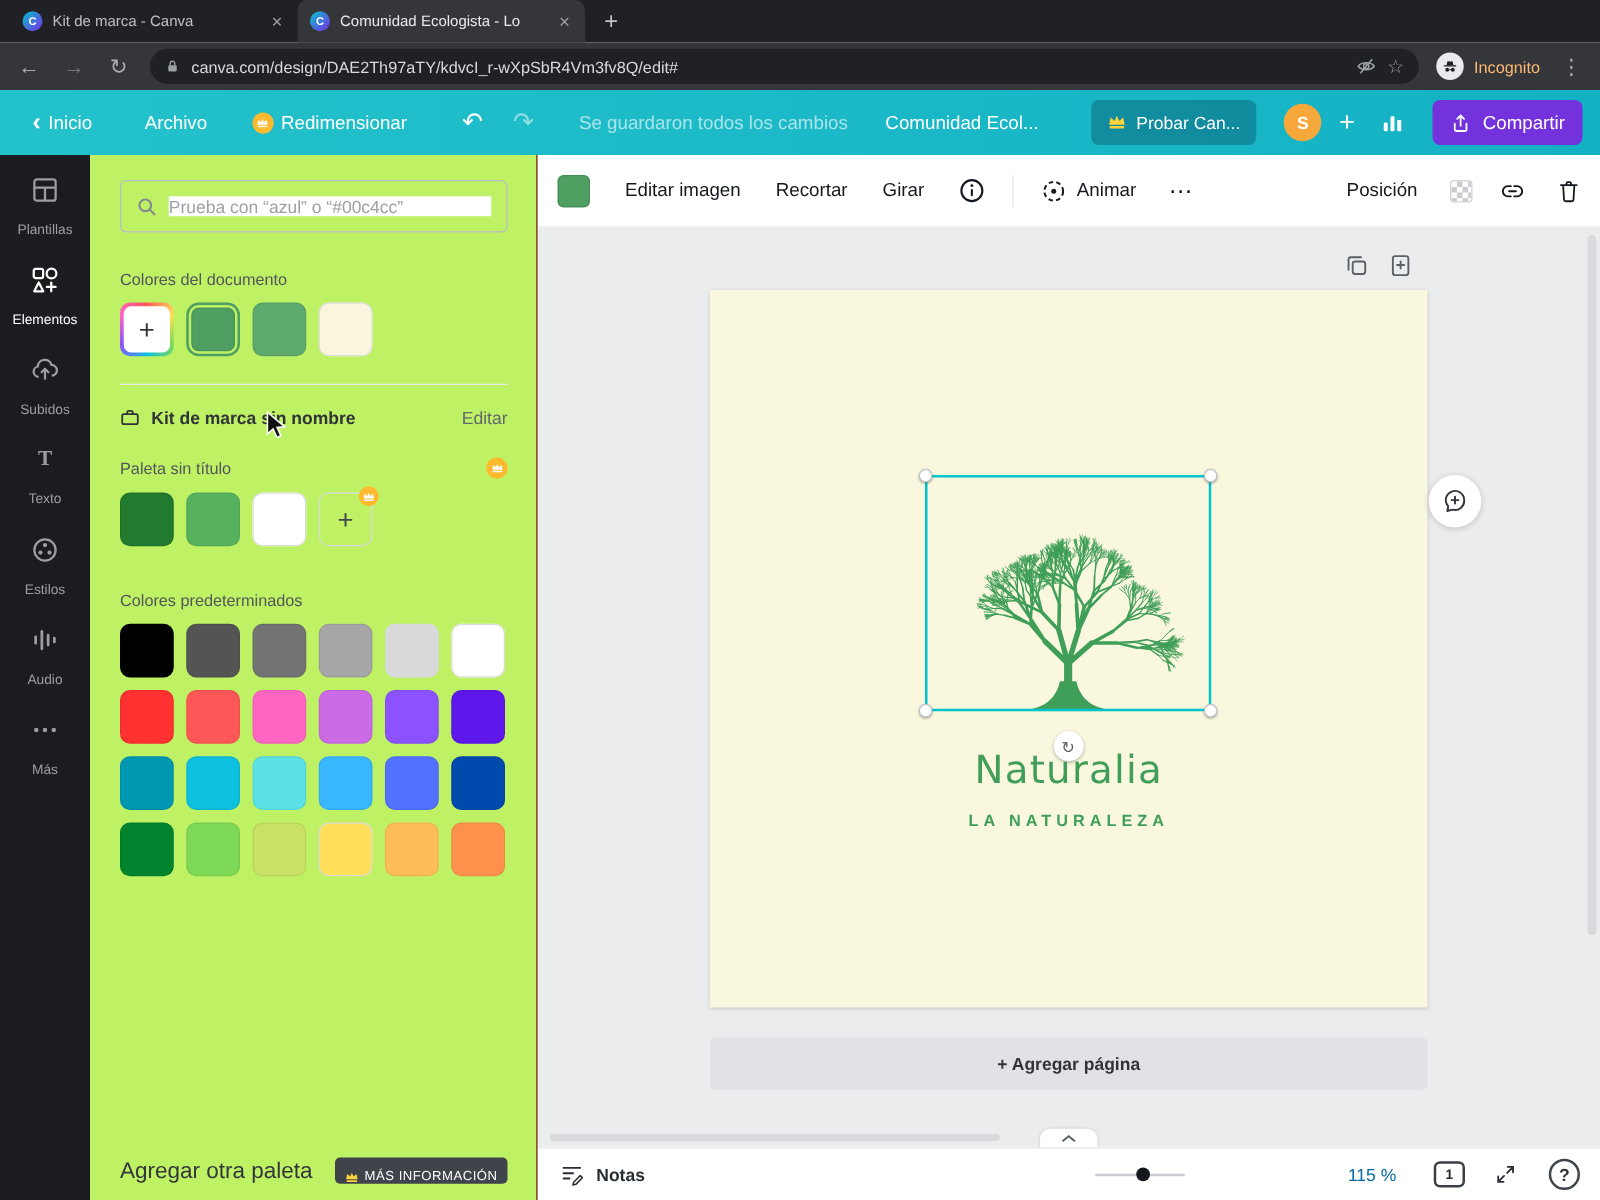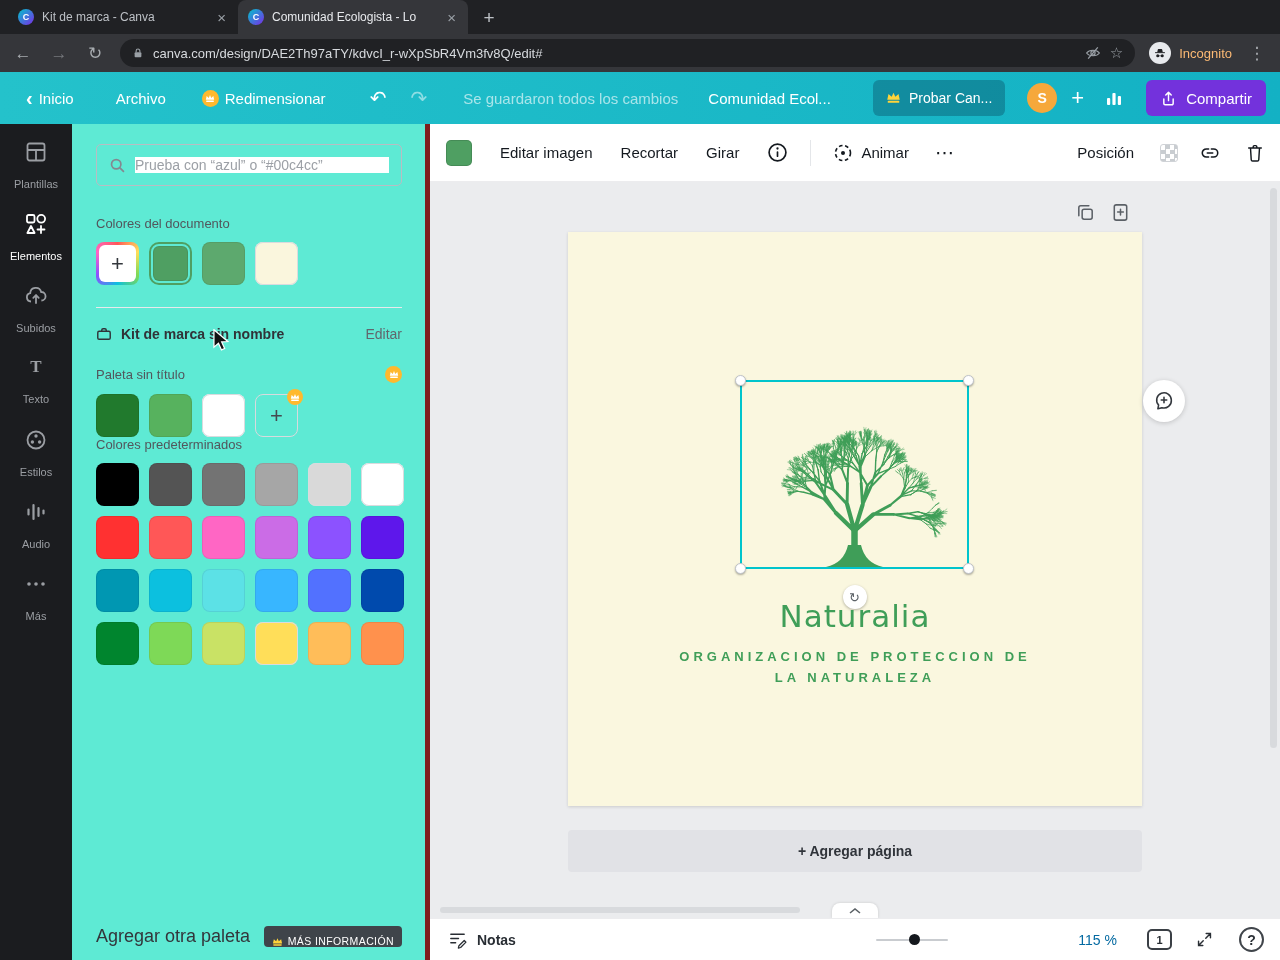--- a/index.html
+++ b/index.html
@@ -43,21 +43,21 @@
 
   
   .main { display:flex; height:836px; }
   .rail { width:72px; background:#1b1c1f; padding-top:5px; display:flex; flex-direction:column; }
   .rail-item { height:72px; display:flex; flex-direction:column; align-items:center; justify-content:center; gap:14px; color:#9b9ea3; font-size:11px; }
   .rail-item.active { color:#fff; }
   .rail-item svg { display:block; }
   .rail-t { font-size:17px; font-weight:bold; font-family:"Liberation Serif",serif; line-height:20px; height:22px; }
 
   
-  .panel { width:358px; background:#5eead4; position:relative; padding:20px 23px 0 24px; border-right:5px solid #7f1d1d; }
+  .panel { width:358px; background:#bef264; position:relative; padding:20px 23px 0 24px; border-right:1px solid #7f1d1d; }
   .searchbox { height:42px; border:1px solid #b9bdc2; border-radius:5px; display:flex; align-items:center; padding:0 12px; gap:9px; margin-bottom:30px; }
   .searchbox input { border:none; outline:none; flex:1; font-size:14px; color:#33373c; font-family:"Liberation Sans",sans-serif; }
   .searchbox input::placeholder { color:#9ca0a6; }
   .sec-title { font-size:13px; color:#52565c; margin-bottom:11px; }
   .swatch-row { display:flex; gap:10px; }
   .swatch { width:43px; height:43px; border-radius:8px; box-shadow: inset 0 0 0 1px rgba(0,0,0,.07); }
   .swatch.lt { box-shadow: inset 0 0 0 1px #d9dbde; }
   .add-swatch { width:43px; height:43px; border-radius:8px; background:conic-gradient(#ff5757,#ffde59,#7ed957,#0cc0df,#8c52ff,#ff66c4,#ff5757); display:flex; align-items:center; justify-content:center; }
   .add-swatch .inner { width:37px; height:37px; border-radius:6px; background:#fff; display:flex; align-items:center; justify-content:center; font-size:22px; color:#33373c; }
   .sel-out { width:43px; height:43px; border:2px solid #4f9f62; border-radius:10px; padding:2px; }
@@ -325,21 +325,21 @@
           <span>+</span>
           <span class="crown-badge">
               <svg viewBox="0 0 18 16" fill="currentColor" width="9">
                 <path d="M1.5 10.5 L3 3.5 L6.8 7 L9 2 L11.2 7 L15 3.5 L16.5 10.5 Z"></path>
                 <rect x="2" y="11.8" width="14" height="2.4" rx="1"></rect>
               </svg>
             </span>
         </div>
       </div>
 
-      <div class="sec-title" style="">Colores predeterminados</div>
+      <div class="sec-title" style="margin-top:36px;">Colores predeterminados</div>
       <div class="default-grid">
           <div class="swatch" style="background: rgb(0, 0, 0);"></div>
           <div class="swatch" style="background: rgb(84, 84, 84);"></div>
           <div class="swatch" style="background: rgb(115, 115, 115);"></div>
           <div class="swatch" style="background: rgb(166, 166, 166);"></div>
           <div class="swatch lt" style="background: rgb(217, 217, 217);"></div>
           <div class="swatch lt" style="background: rgb(255, 255, 255);"></div>
           <div class="swatch" style="background: rgb(255, 49, 49);"></div>
           <div class="swatch" style="background: rgb(255, 87, 87);"></div>
           <div class="swatch" style="background: rgb(255, 102, 196);"></div>
@@ -444,21 +444,20 @@
           </div>
           <div class="sel" style="border-color: rgb(0, 196, 204);">
             <span class="hnd tl"></span>
             <span class="hnd tr"></span>
             <span class="hnd bl"></span>
             <span class="hnd br"></span>
             <span class="rot">↻</span>
           </div>
           <div class="n-title" style="color: rgb(63, 158, 88);">Naturalia</div>
           <div class="n-sub" style="color: rgb(63, 158, 88);">
-            <div>ORGANIZACION DE PROTECCION DE</div>
             <div>LA NATURALEZA</div>
           </div>
         </div>
 
         <div class="comment-btn">
           <svg viewBox="0 0 24 24" width="22" height="22">
               <path d="M20 11 a8 8 0 1 0 -13.9 5.4 L5.3 20.5 l4.4-1.2 A8 8 0 0 0 20 11 Z" fill="none" stroke="currentColor" stroke-width="1.7" stroke-linejoin="round"></path>
               <path d="M12 8 v6 M9 11 h6" stroke="currentColor" stroke-width="1.7" stroke-linecap="round"></path>
             </svg>
         </div>

